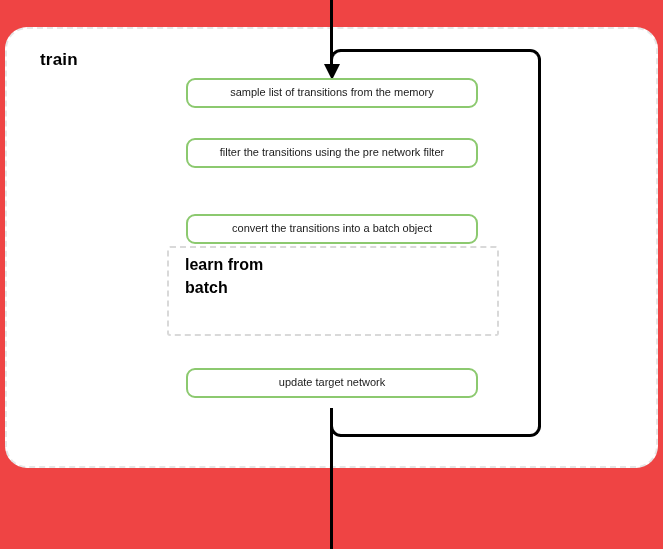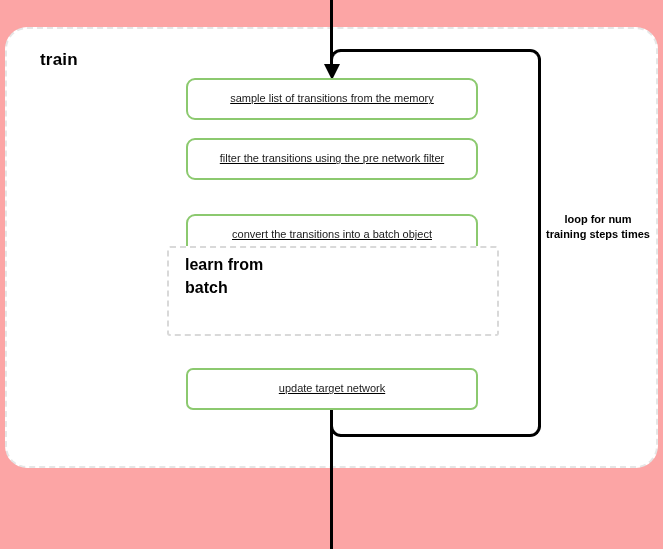--- a/index.html
+++ b/index.html
@@ -14,21 +14,21 @@
     font-family: "Liberation Sans", sans-serif;
     position: relative;
   }
 
   #canvas {
     position: absolute;
     left: 0;
     top: 0;
     width: 663px;
     height: 549px;
-    background: #fca5a5;
+    background: #ef4444;
   }
 
   
   .train-container {
     position: absolute;
     left: 5px;
     top: 27px;
     width: 653px;
     height: 441px;
     box-sizing: border-box;
@@ -45,42 +45,41 @@
     font-weight: bold;
     color: #000000;
     letter-spacing: 0.2px;
   }
 
   
   .step-box {
     position: absolute;
     left: 186px;
     width: 292px;
-    height: 42px;
+    height: 30px;
     box-sizing: border-box;
     background: #ffffff;
     border: 2px solid #8cc96f;
     border-radius: 9px;
     display: flex;
     align-items: center;
     justify-content: center;
     z-index: 4;
-    text-decoration: underline;
   }
   .step-box span {
     font-size: 11px;
     color: #1a1a1a;
     line-height: 1.2;
     text-align: center;
   }
 
   #step-sample  { top: 78px; }
   #step-filter  { top: 138px; align-items: center; }
   #step-convert { top: 214px; }
-  #step-update  { top: 368px; border-radius: 7px; }
+  #step-update  { top: 368px; }
 
   
   .learn-block {
     position: absolute;
     left: 167px;
     top: 246px;
     width: 332px;
     height: 90px;
     box-sizing: border-box;
     background: #ffffff;
@@ -240,15 +239,14 @@
 
   <div id="loop-top" class="conn"></div>
   <div id="loop-bottom" class="conn"></div>
   <div id="loop-right" class="conn"></div>
 
   <div id="elbow-tl" class="elbow"></div>
   <div id="elbow-tr" class="elbow"></div>
   <div id="elbow-br" class="elbow"></div>
   <div id="elbow-bl" class="elbow"></div>
 
-  <div class="loop-label">loop for num training steps times</div>
 
 </div>
 
 </body></html>

